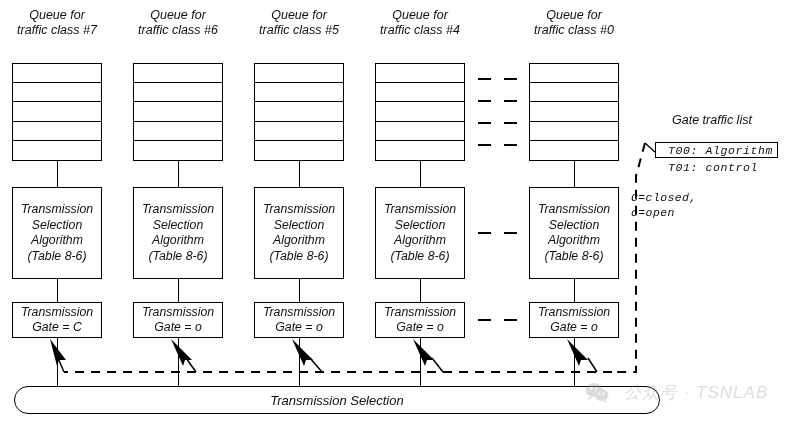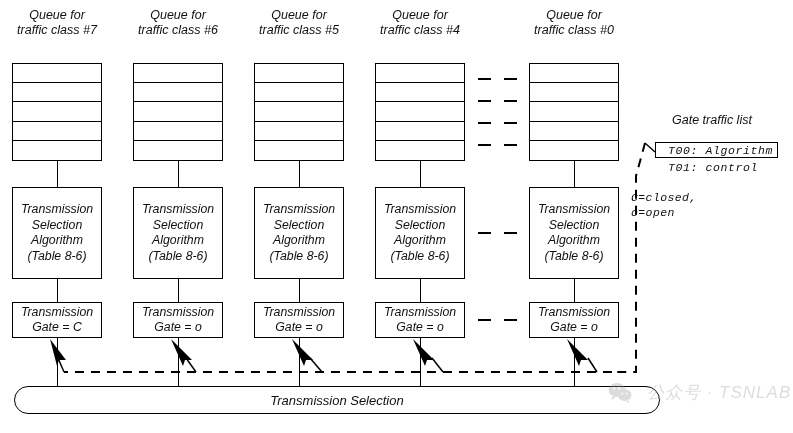--- a/index.html
+++ b/index.html
@@ -269,21 +269,21 @@
 
   <div class="gcl-title" style="left:672px; top:113px;">Gate traffic list</div>
 
   <div class="gcl-rowbox" style="left:655px; top:142px; width:123px; height:16px;"></div>
   <div class="gcl-line" style="left:668px; top:144px;"><span>T00:</span> <span>Algorithm</span></div>
   <div class="gcl-line" style="left:668px; top:161px;"><span>T01:</span> <span>control</span></div>
 
   <div class="gcl-legend" style="left:631px; top:190px;">C=closed,
 o=open</div>
 
-  <div class="watermark" style="left:608px; top:381px;gap:15px;">
+  <div class="watermark" style="left:585px; top:381px;gap:15px;">
     <svg width="24" height="21" viewBox="0 0 24 21">
       <ellipse cx="9" cy="8" rx="8.5" ry="7" fill="#9b9b9b"></ellipse>
       <path d="M5 14 L3 18 L7.5 15.4 Z" fill="#9b9b9b"></path>
       <ellipse cx="16.5" cy="13" rx="7" ry="6" fill="#9b9b9b"></ellipse>
       <path d="M20 18 L22 21 L18 19.4 Z" fill="#9b9b9b"></path>
       <circle cx="6.3" cy="6.4" r="1.15" fill="#ffffff"></circle>
       <circle cx="11.3" cy="6.4" r="1.15" fill="#ffffff"></circle>
       <circle cx="14.3" cy="11.6" r="1" fill="#ffffff"></circle>
       <circle cx="18.7" cy="11.6" r="1" fill="#ffffff"></circle>
     </svg>

